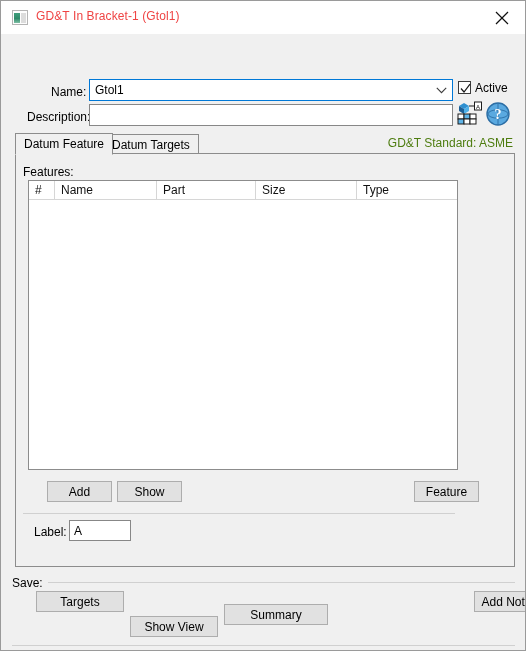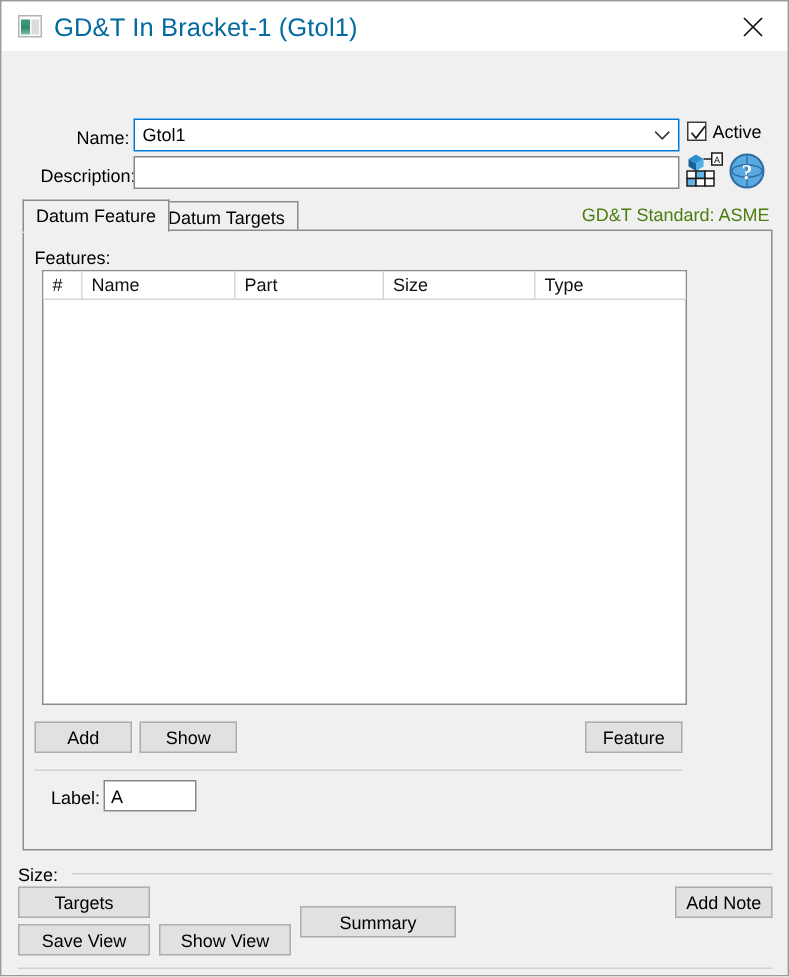--- a/index.html
+++ b/index.html
@@ -52,22 +52,22 @@
   #title-icon .sq-grey {
     position: absolute;
     left: 8px; top: 2px;
     width: 5px; height: 10px;
     background: #dcdcdc;
   }
   #title-text {
     position: absolute;
     left: 35px;
     top: 8px;
-    font-size: 17px;
-    color: #0369a1;
+    font-size: 12px;
+    color: #ef4444;
     white-space: nowrap;
     letter-spacing: 0.1px;
   }
   #close-btn {
     position: absolute;
     right: 0; top: 0;
     width: 46px;
     height: 32px;
     cursor: default;
   }
@@ -252,20 +252,21 @@
     font-family: "Liberation Sans", sans-serif;
     font-size: 12px;
     color: #000;
     text-align: center;
     padding: 4px;
     line-height: normal;
     cursor: default;
     display: flex;
     align-items: center;
     justify-content: center;
+    margin-left: 24px;
   }
   .btn.disabled {
     color: #a0a0a0;
     background: #dcdcdc;
     border-color: #cfcfcf;
   }
   #btn-add    { left: 22px;  top: 447px; width: 65px; height: 21px; }
   #btn-show   { left: 92px;  top: 447px; width: 65px; height: 21px; }
   #btn-delete { left: 389px; top: 447px; width: 65px; height: 21px; }
 
@@ -419,25 +420,24 @@
     <div class="btn" id="btn-add">Add</div>
     <div class="btn" id="btn-show">Show</div>
     <div class="btn" id="btn-delete">Feature</div>
 
     <div id="sep-label"></div>
     <div class="lbl" id="label-label">Label:</div>
     <div id="label-input">
       <input type="text" value="A" style="">
     </div>
 
-    <div class="lbl" id="show-label">Size:</div>
+    <div class="lbl" id="show-label">Save:</div>
     <div id="show-rule"></div>
 
     <div class="btn" id="btn-features">Targets</div>
     <div class="btn" id="btn-addnote">Add Note</div>
-    <div class="btn" id="btn-saveview">Save View</div>
     <div class="btn" id="btn-showview">Show View</div>
     <div class="btn" id="btn-summary">Summary</div>
 
     <div id="bottom-rule"></div>
 
   </div>
 </div>
 
 </body></html>

